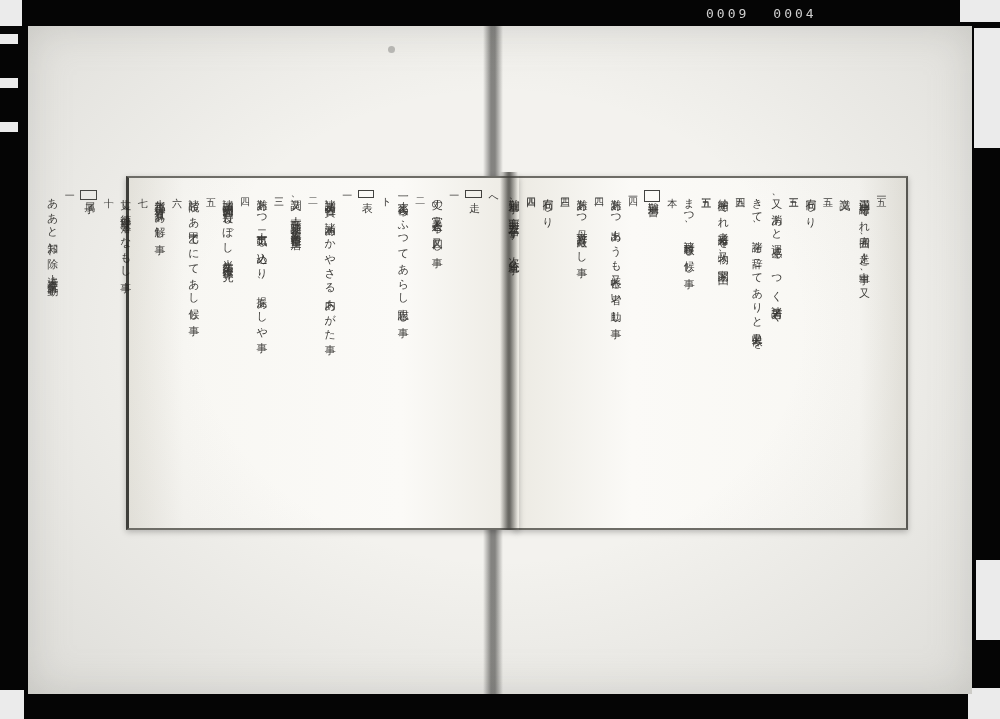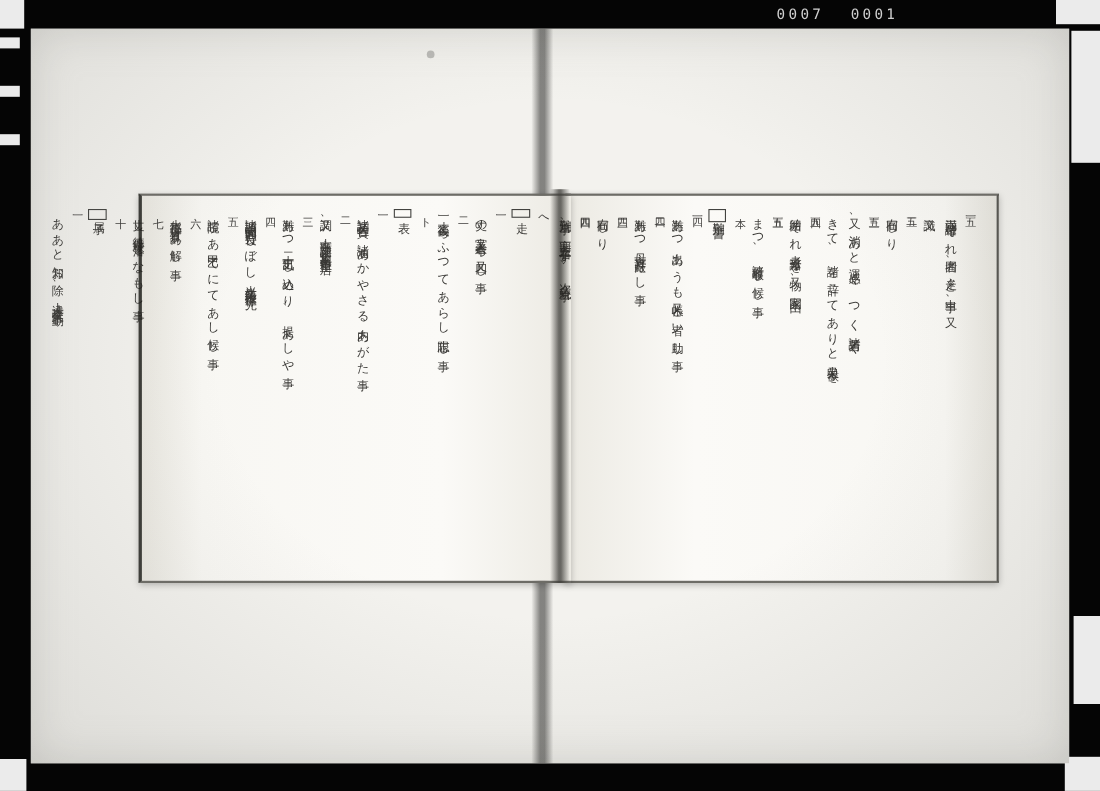--- a/index.html
+++ b/index.html
@@ -171,21 +171,21 @@
     background: #8d8d88;
     opacity: 0.55;
   }
 </style>
 </head>
 <body>
 
 <div id="photo">
 
   <div id="frame-numbers">
-    <span>0007</span><span>0001</span>
+    <span>0009</span><span>0004</span>
   </div>
 
   <div class="edge-mark" style="left:0;top:0;width:22px;height:26px;"></div>
   <div class="edge-mark" style="left:960px;top:0;width:40px;height:22px;"></div>
   <div class="edge-mark" style="left:974px;top:28px;width:26px;height:120px;"></div>
   <div class="edge-mark" style="left:0;top:34px;width:18px;height:10px;"></div>
   <div class="edge-mark" style="left:0;top:78px;width:18px;height:10px;"></div>
   <div class="edge-mark" style="left:0;top:122px;width:18px;height:10px;"></div>
   <div class="edge-mark" style="left:0;top:690px;width:24px;height:29px;"></div>
   <div class="edge-mark" style="left:968px;top:688px;width:32px;height:31px;"></div>

